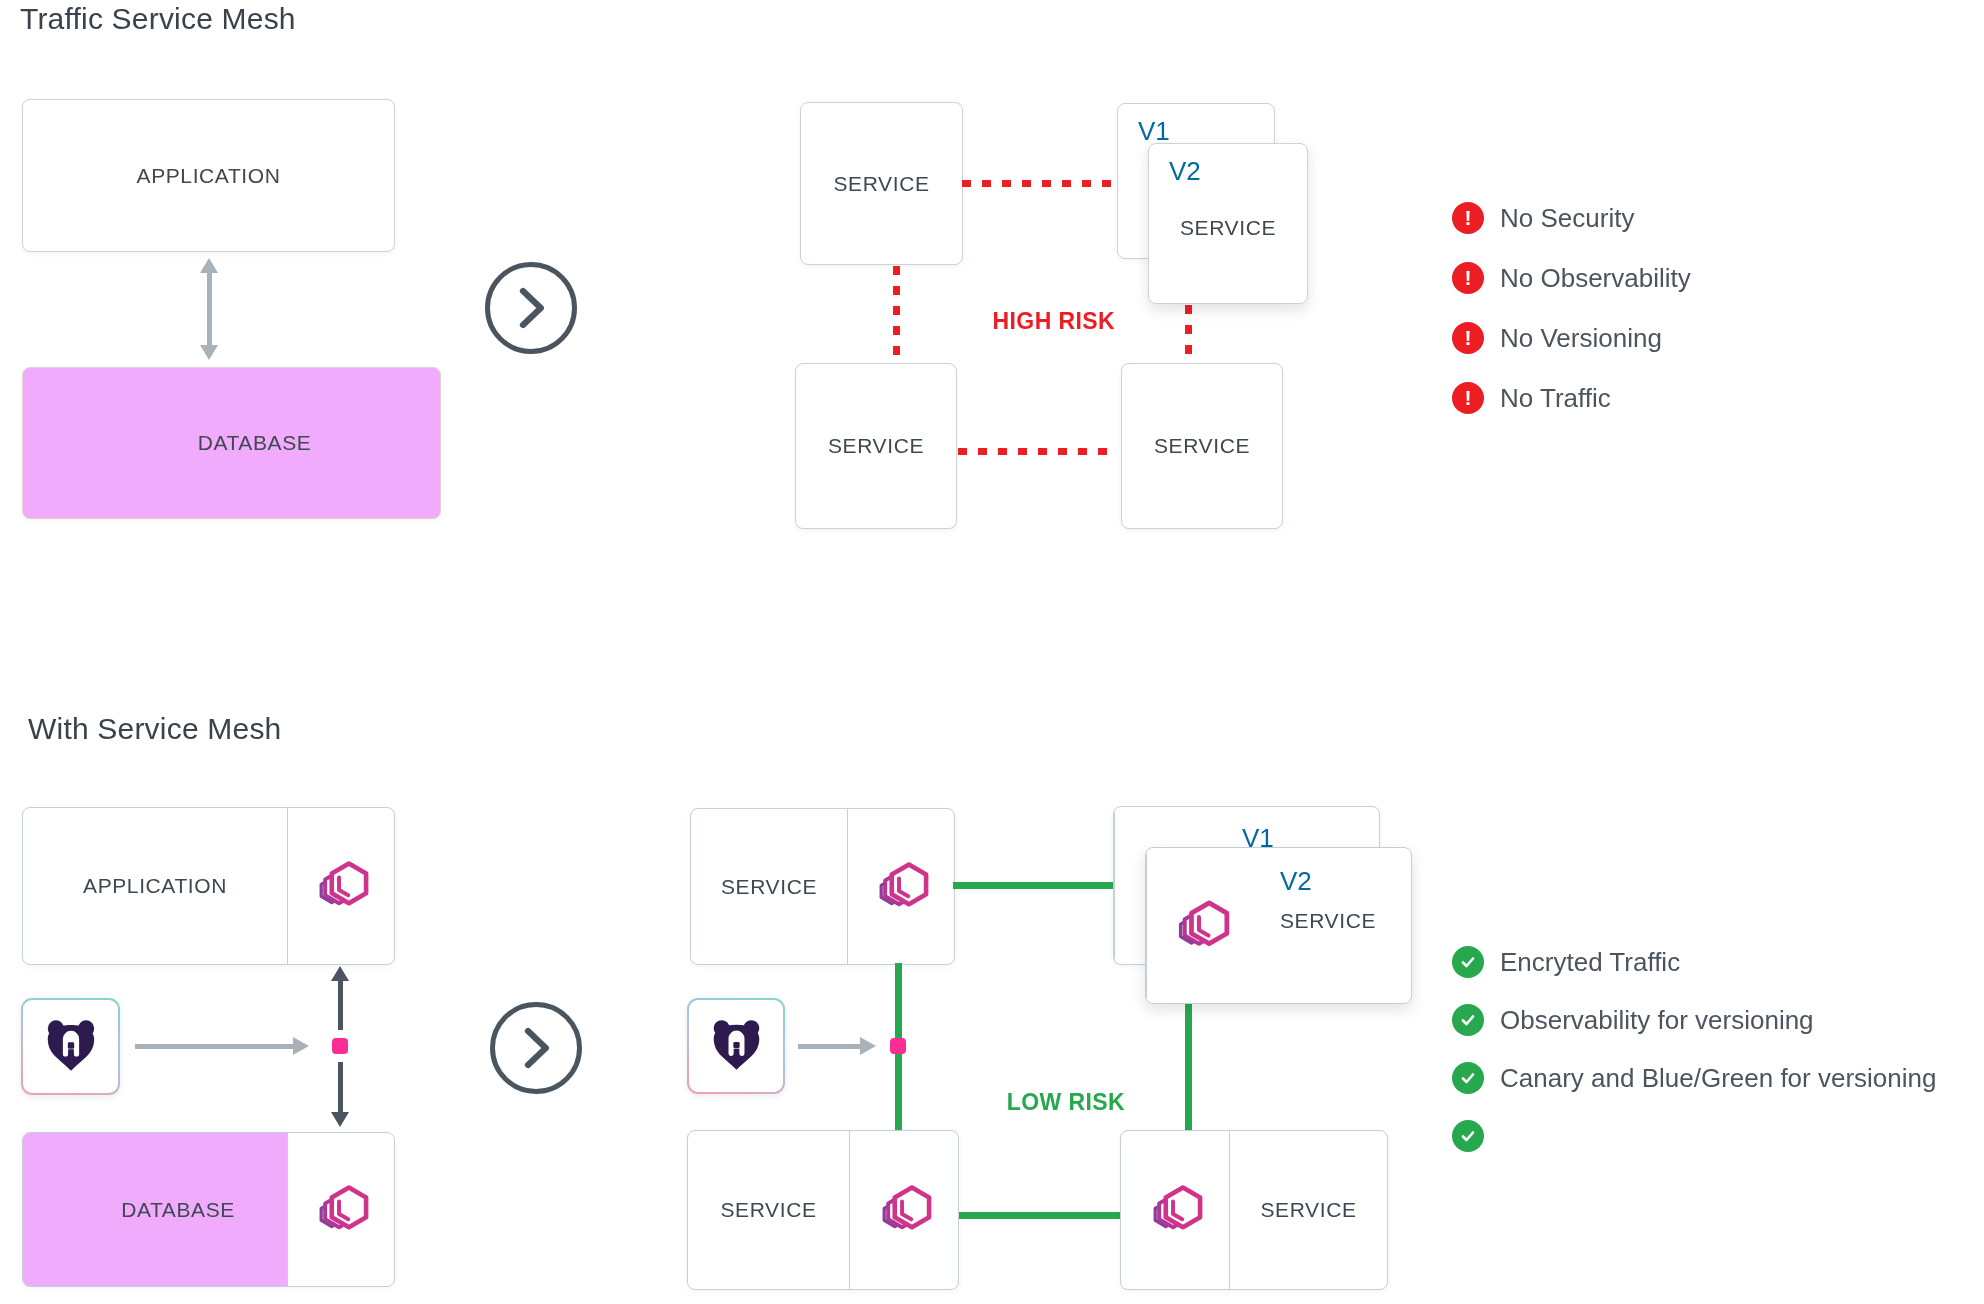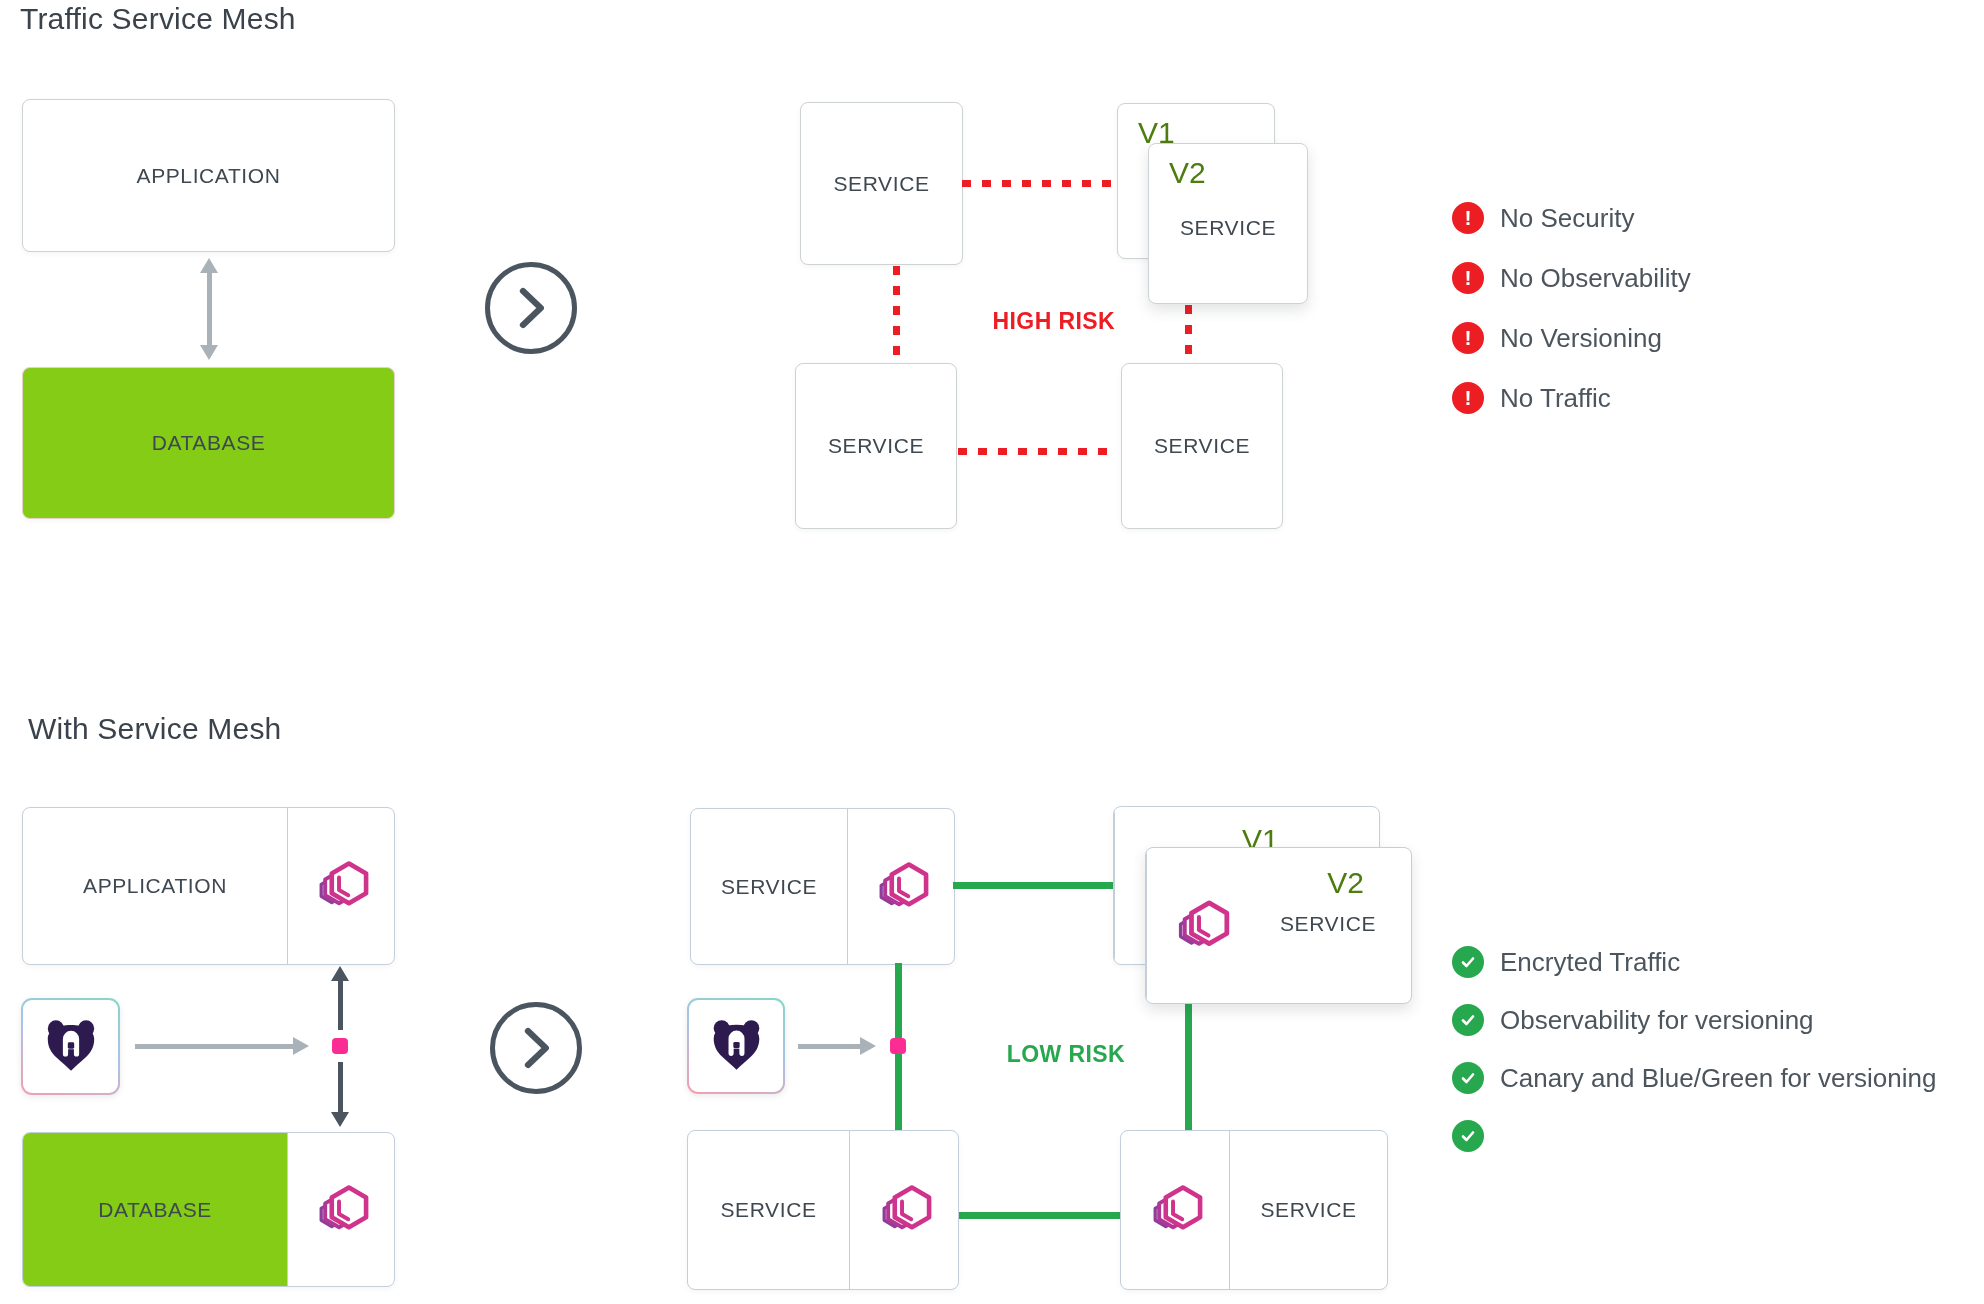--- a/index.html
+++ b/index.html
@@ -17,26 +17,26 @@
   }
   .box-b{border-color:#c3cfda;}
   .box.shadow{box-shadow:0 6px 14px rgba(50,60,70,.14);}
   .center{display:flex;align-items:center;justify-content:center;}
   .split{display:flex;overflow:hidden;border-radius:8px;}
   .cell-label{flex:1;display:flex;align-items:center;justify-content:center;}
   .cell-side{width:106px;display:flex;align-items:center;justify-content:center;}
   .side-r{border-left:1px solid #c3cfda;}
   .side-l{border-right:1px solid #c3cfda;}
   .boxlabel{font-size:21px;font-weight:400;color:#3f4850;letter-spacing:.6px;}
-  .vlabel{font-size:30px;color:#4d7c0f;font-weight:400;text-align:center;}
-  .pink-fill{background:#84cc16;}
+  .vlabel{font-size:26px;color:#0369a1;font-weight:400;}
+  .pink-fill{background:#f0abfc;padding-left:46px;}
   
   .risk{font-size:23px;font-weight:700;letter-spacing:.4px;text-align:right;}
   .risk.red{color:#ed1d24;}
-  .risk.green{color:#27a84f;}
+  .risk.green{color:#27a84f;margin-top:48px;}
   
   .dot-h{position:absolute;height:7px;background-image:repeating-linear-gradient(90deg,#ed1d24 0 9px,transparent 9px 20px);}
   .dot-v{position:absolute;width:7px;background-image:repeating-linear-gradient(180deg,#ed1d24 0 9px,transparent 9px 20px);}
   .grn-h{position:absolute;height:7px;background:#27a84f;}
   .grn-v{position:absolute;width:7px;background:#27a84f;}
   
   .gline-v{position:absolute;width:5px;background:#a9b2b9;}
   .gline-h{position:absolute;height:5px;background:#a9b2b9;}
   .tri{position:absolute;width:0;height:0;}
   .tri.up{border-left:9px solid transparent;border-right:9px solid transparent;border-bottom:15px solid #a9b2b9;}

